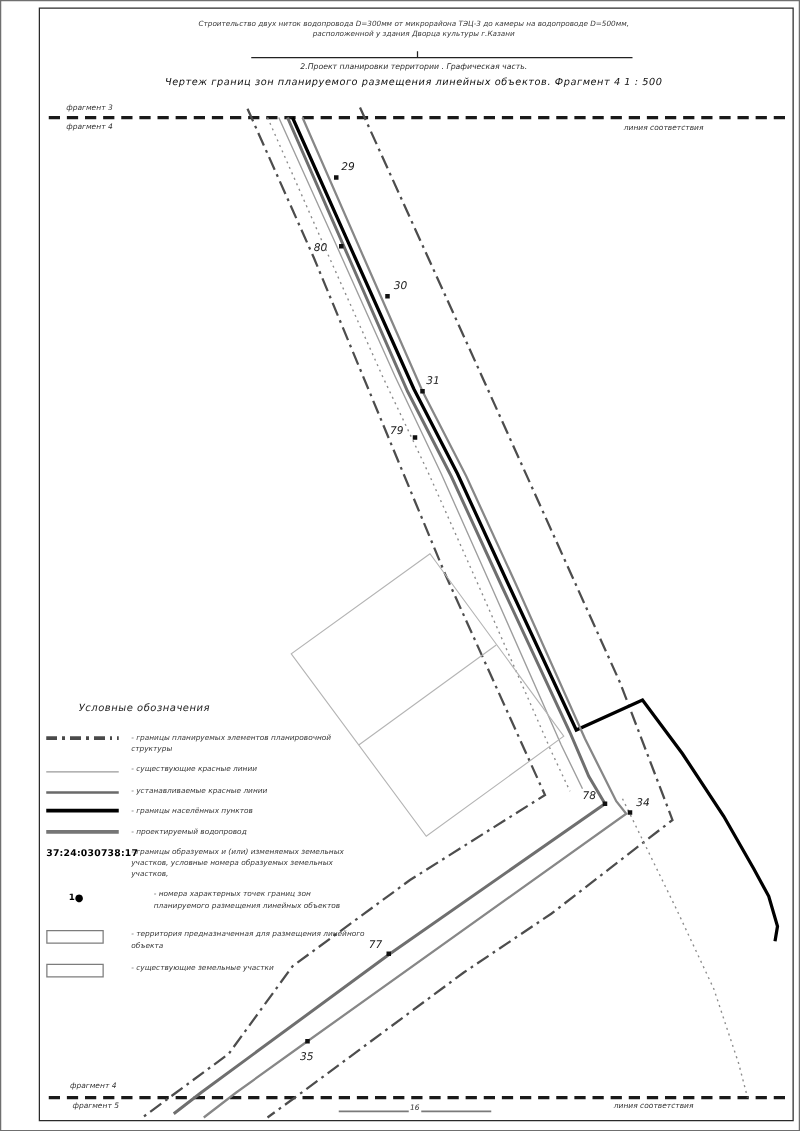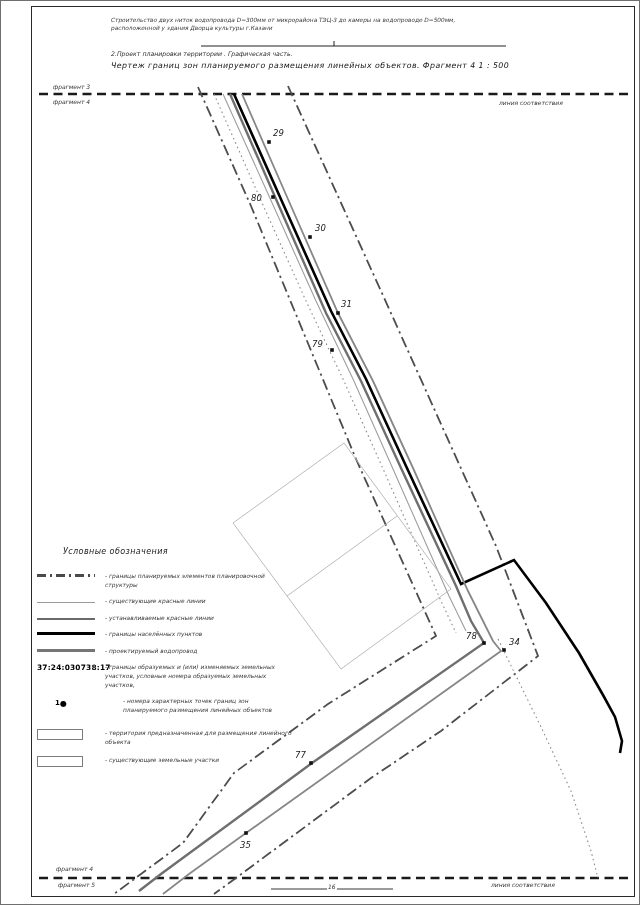--- a/index.html
+++ b/index.html
@@ -9,26 +9,26 @@
     font-family:"DejaVu Sans",sans-serif;color:#222;
   }
   .inner-frame{
     position:absolute;left:30px;top:5px;width:604px;height:891px;
     border:1px solid #2a2a2a;box-sizing:border-box;pointer-events:none;
   }
   .abs{position:absolute;}
   .t-small{font:italic 5.8px "DejaVu Sans",sans-serif;color:#3a3a3a;}
   .t-mid{font:italic 6.2px "DejaVu Sans",sans-serif;color:#2c2c2c;}
   .t-big{font:italic 7.8px "DejaVu Sans",sans-serif;color:#111;letter-spacing:.45px;}
-  .title{left:110px;width:440px;text-align:left;line-height:1.35;}
+  .title{left:110px;width:440px;text-align:center;line-height:1.35;}
   .edge-label{font:italic 6px "DejaVu Sans",sans-serif;color:#333;white-space:nowrap;}
   #map-svg{position:absolute;left:0;top:0;}
   .pt-label{font:italic 8.5px "DejaVu Sans",sans-serif;fill:#1b1b1b;}
   
-  .legend{position:absolute;left:36px;top:546px;width:256px;}
+  .legend{position:absolute;left:36px;top:561px;width:256px;}
   .legend-header{font:italic 8px "DejaVu Sans",sans-serif;color:#222;margin:0 0 16px 26px;letter-spacing:.4px;}
   .lg-row{display:flex;align-items:flex-start;margin-bottom:8px;}
   .lg-sym{width:58px;flex:0 0 58px;margin-right:10px;margin-top:2px;}
   .lg-txt{font:italic 5.9px "DejaVu Sans",sans-serif;color:#3a3a3a;line-height:1.45;}
   .sw{height:3px;}
   .sw-dashdot{height:3px;background:repeating-linear-gradient(90deg,#4a4a4a 0 9px,transparent 9px 13px,#4a4a4a 13px 15px,transparent 15px 19px);}
   .sw-thin{height:1px;background:#9a9a9a;margin-top:3px;}
   .sw-medium{height:2px;background:#6a6a6a;margin-top:2px;}
   .sw-black{height:3px;background:#000;}
   .sw-gray{height:3px;background:#767676;}

